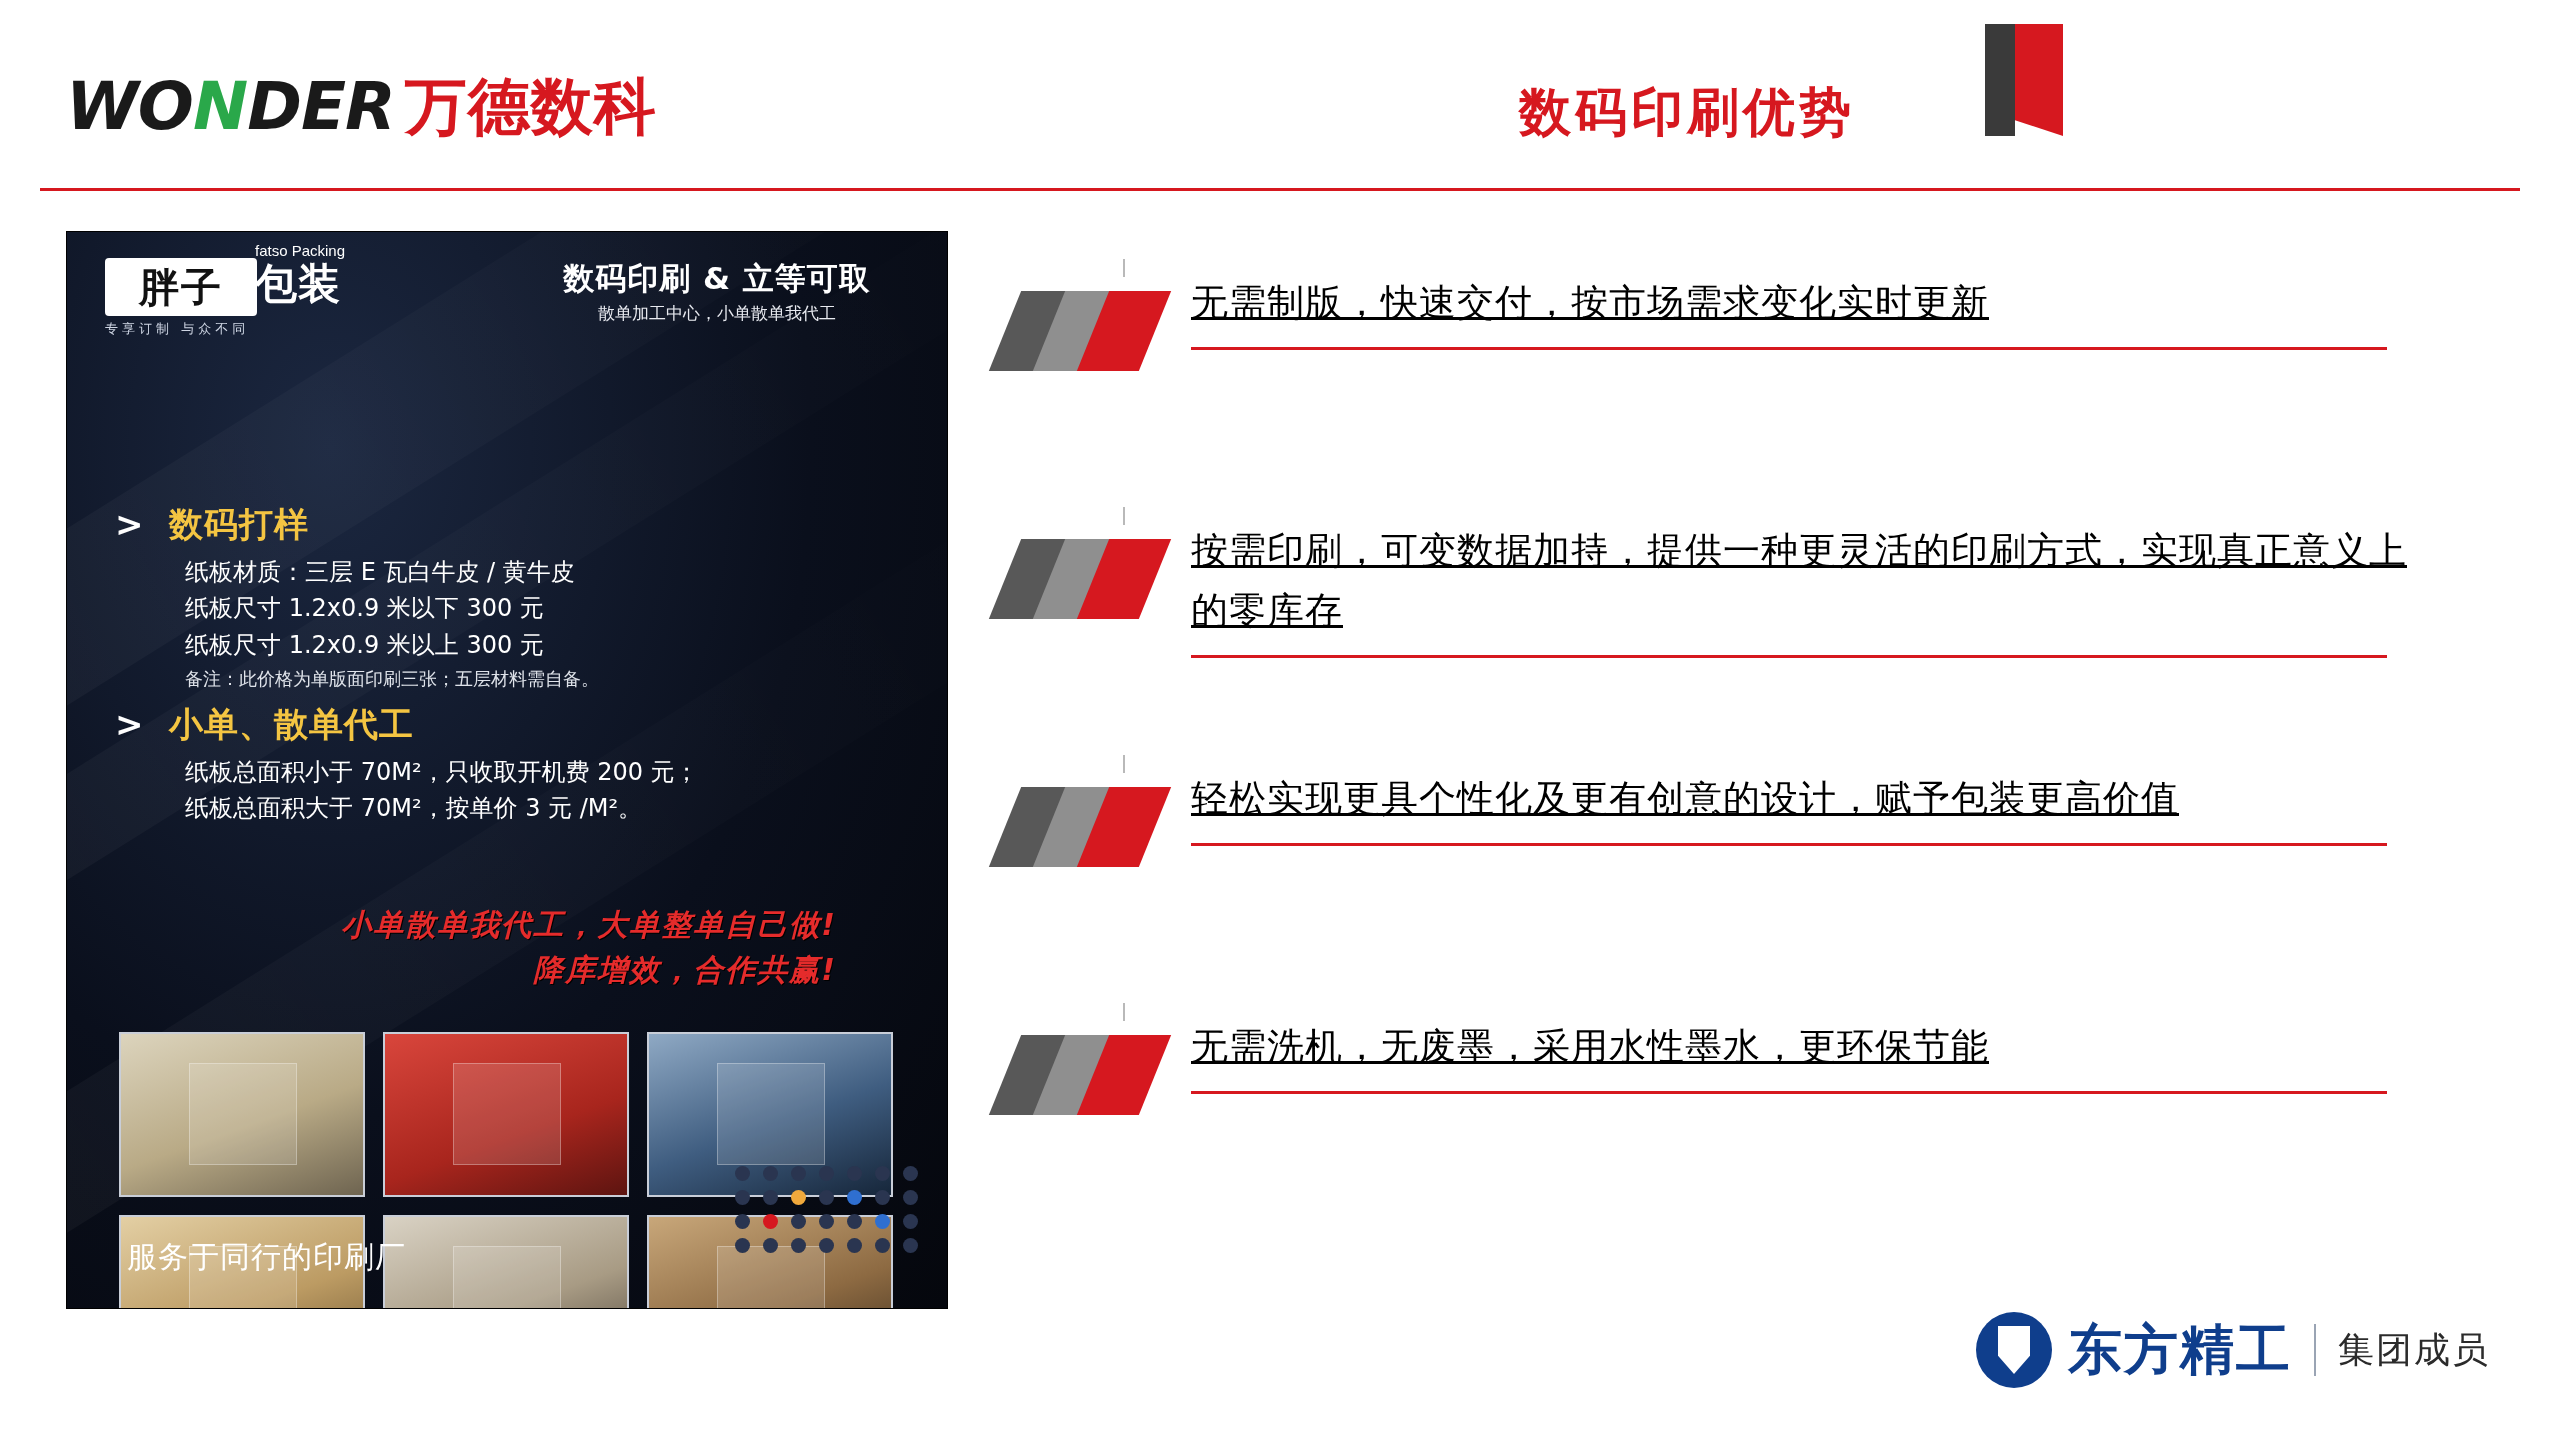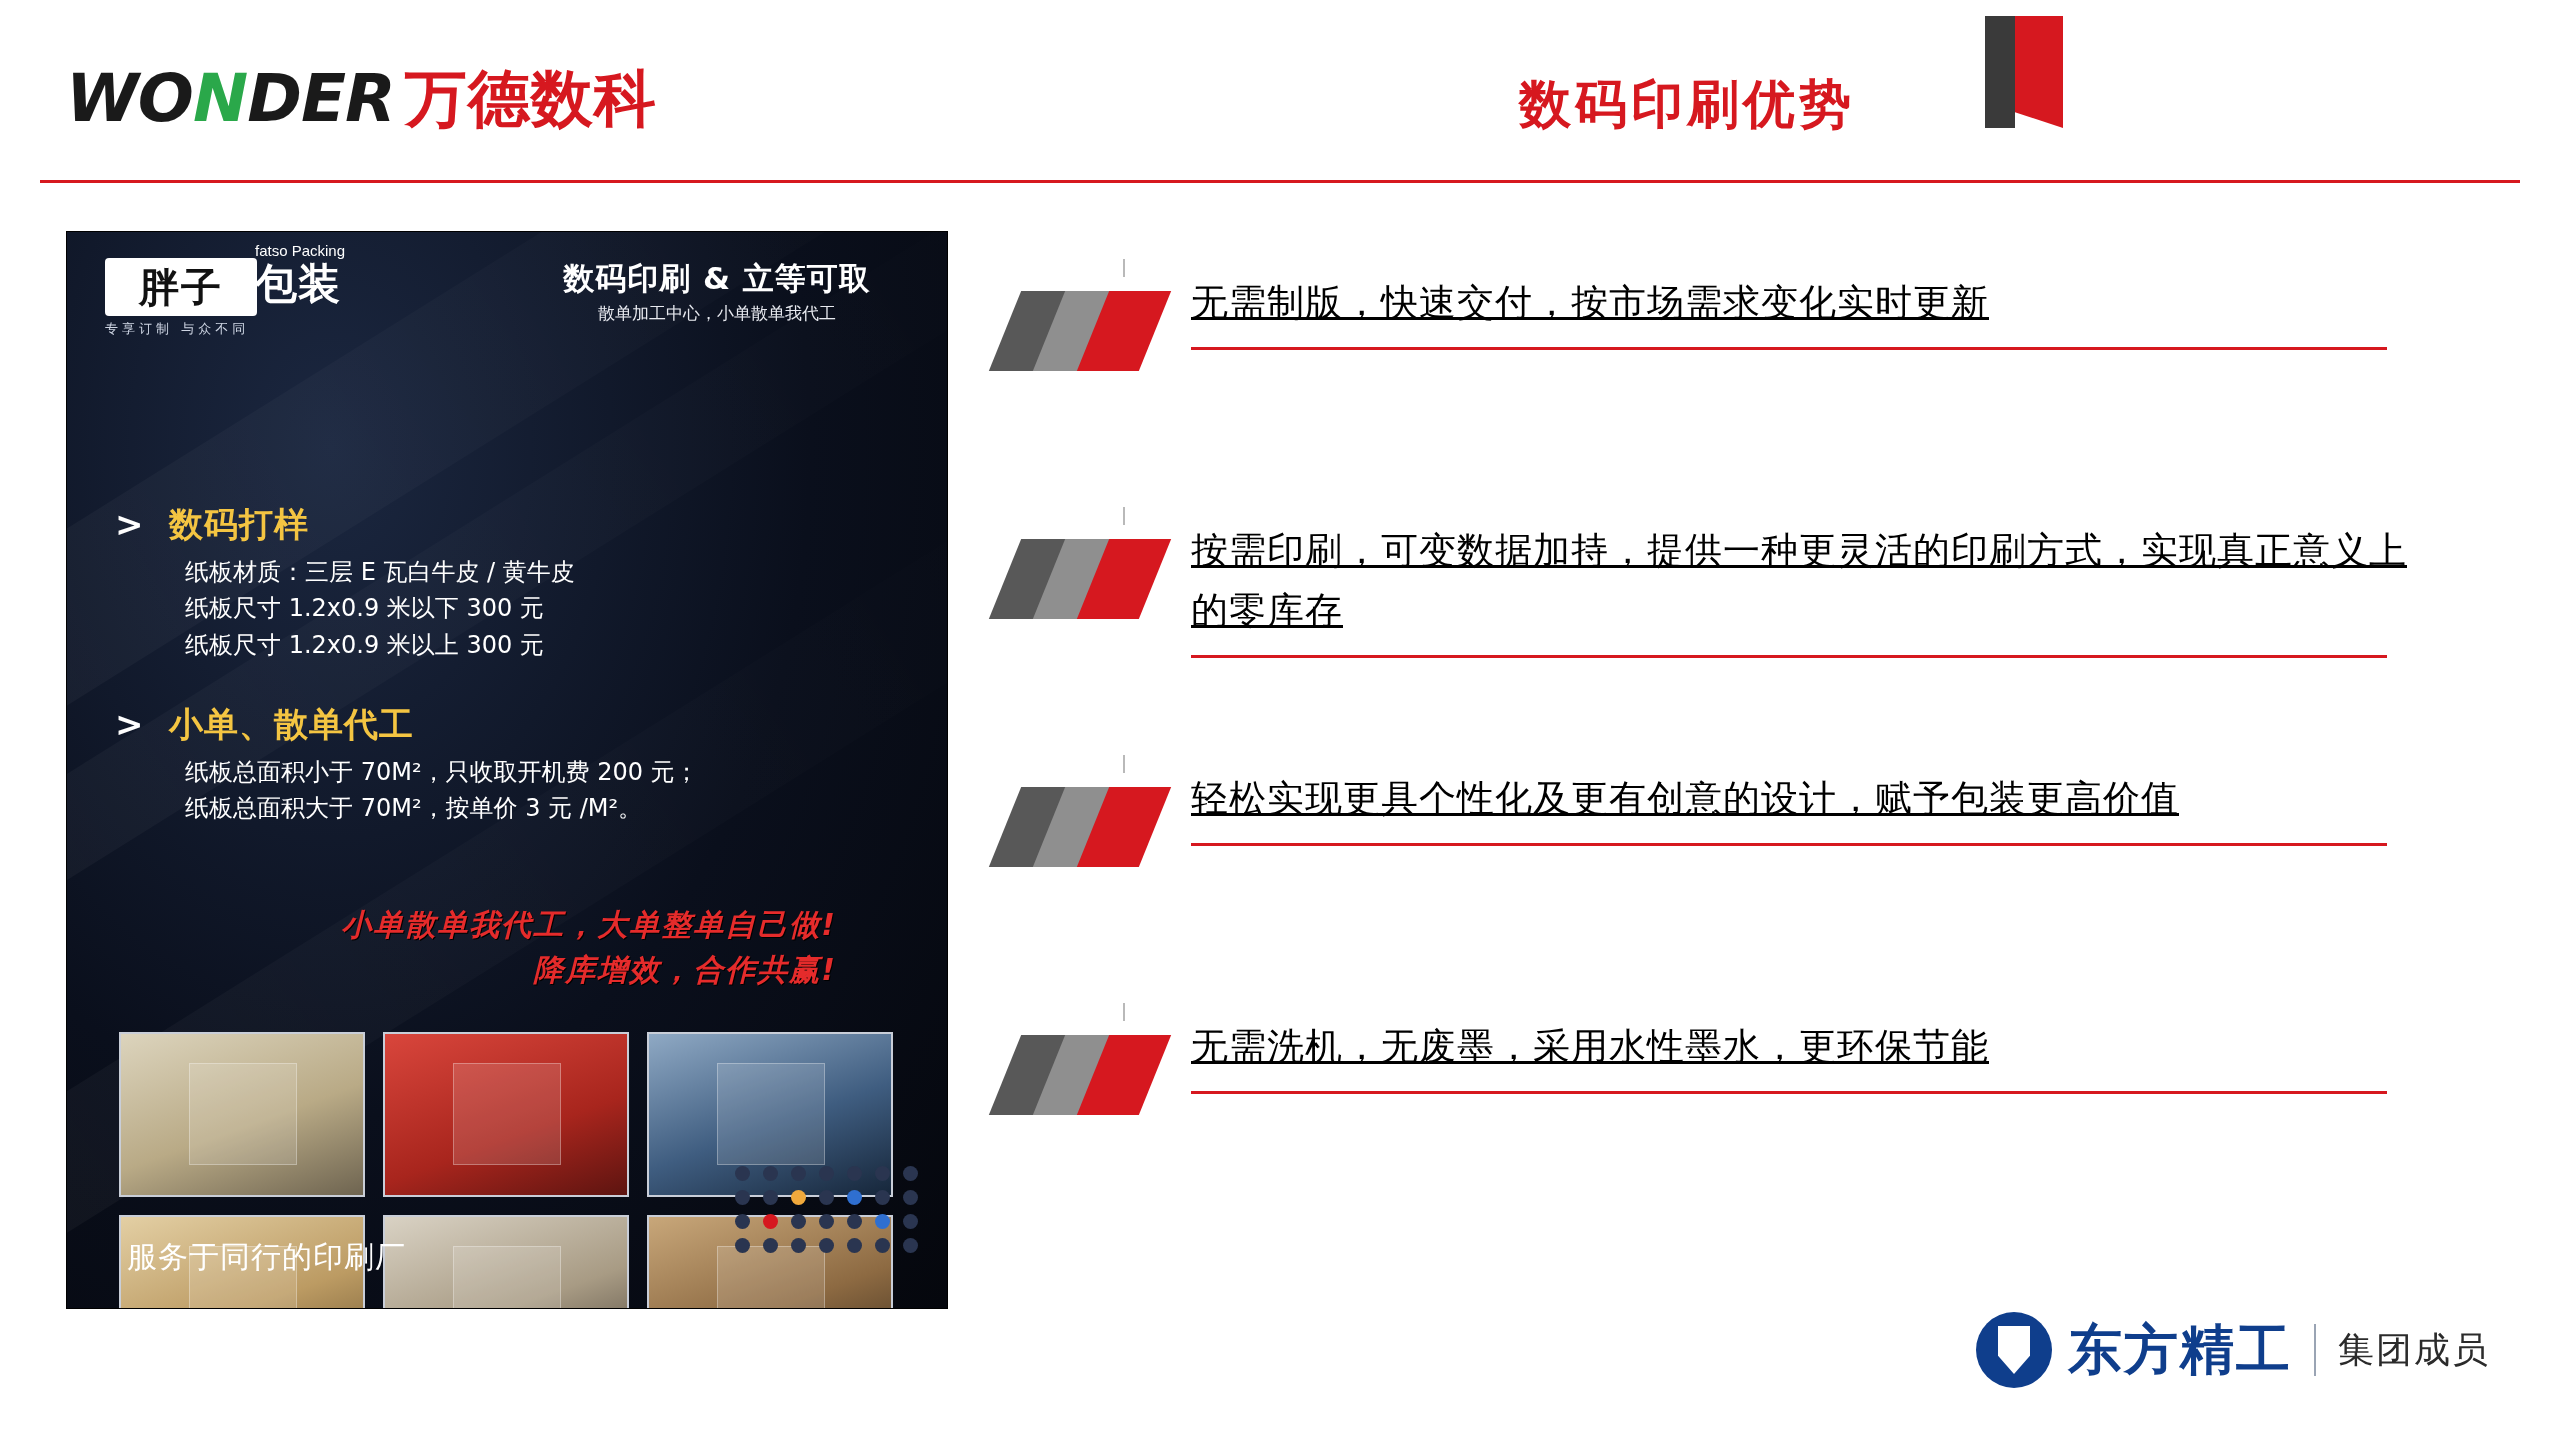--- a/index.html
+++ b/index.html
@@ -11,21 +11,21 @@
     width: 2560px;
     height: 1440px;
     font-family: "Liberation Sans", "DejaVu Sans", sans-serif;
     position: relative;
     overflow: hidden;
   }
 
   
   .header {
     position: absolute;
-    top: 8px; left: 0;
+    top: 16px; left: 0;
     width: 2103px;
     height: 172px;
   }
   .logo-wrap {
     position: absolute;
     left: 66px;
     top: 58px;
     display: flex;
     align-items: center;
   }
@@ -450,20 +450,21 @@
     <div class="poster-subtitle">散单加工中心，小单散单我代工</div>
   </div>
 
   <div class="sec" id="sec-proof">
     <div class="chev">&gt;</div>
     <div class="sec-title gold">数码打样</div>
     <div class="lines">
       <div>纸板材质：三层 E 瓦白牛皮 / 黄牛皮</div>
       <div>纸板尺寸 1.2x0.9 米以下 300 元</div>
       <div>纸板尺寸 1.2x0.9 米以上 300 元</div>
+      <div class="note">备注：此价格为单版面印刷三张；五层材料需自备。</div>
     </div>
   </div>
 
   <div class="sec" id="sec-oem">
     <div class="chev">&gt;</div>
     <div class="sec-title gold">小单、散单代工</div>
     <div class="lines">
       <div>纸板总面积小于 70M²，只收取开机费 200 元；</div>
       <div>纸板总面积大于 70M²，按单价 3 元 /M²。</div>
     </div>

